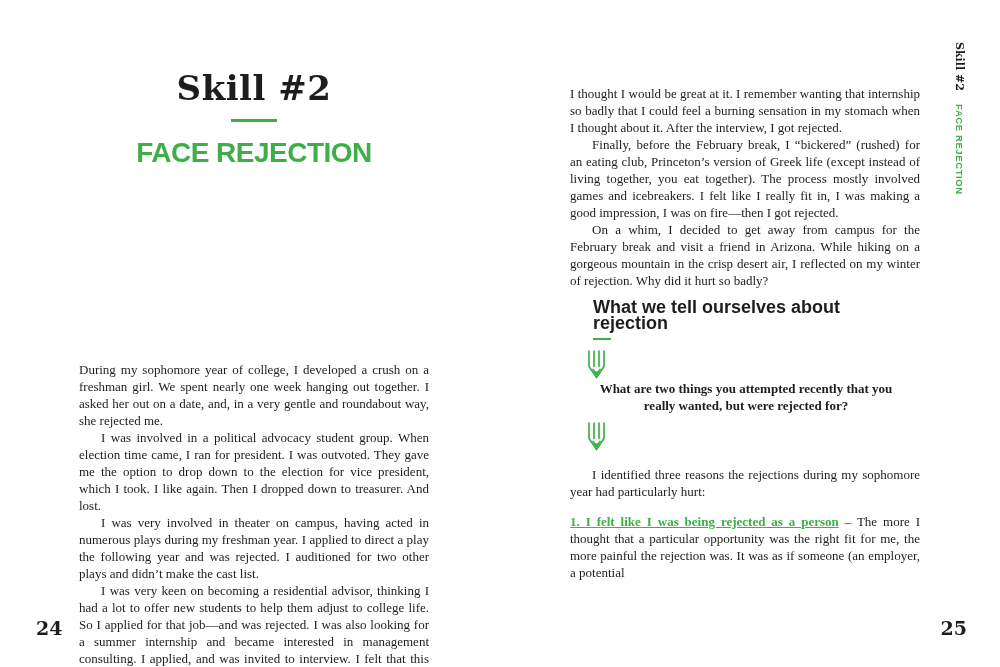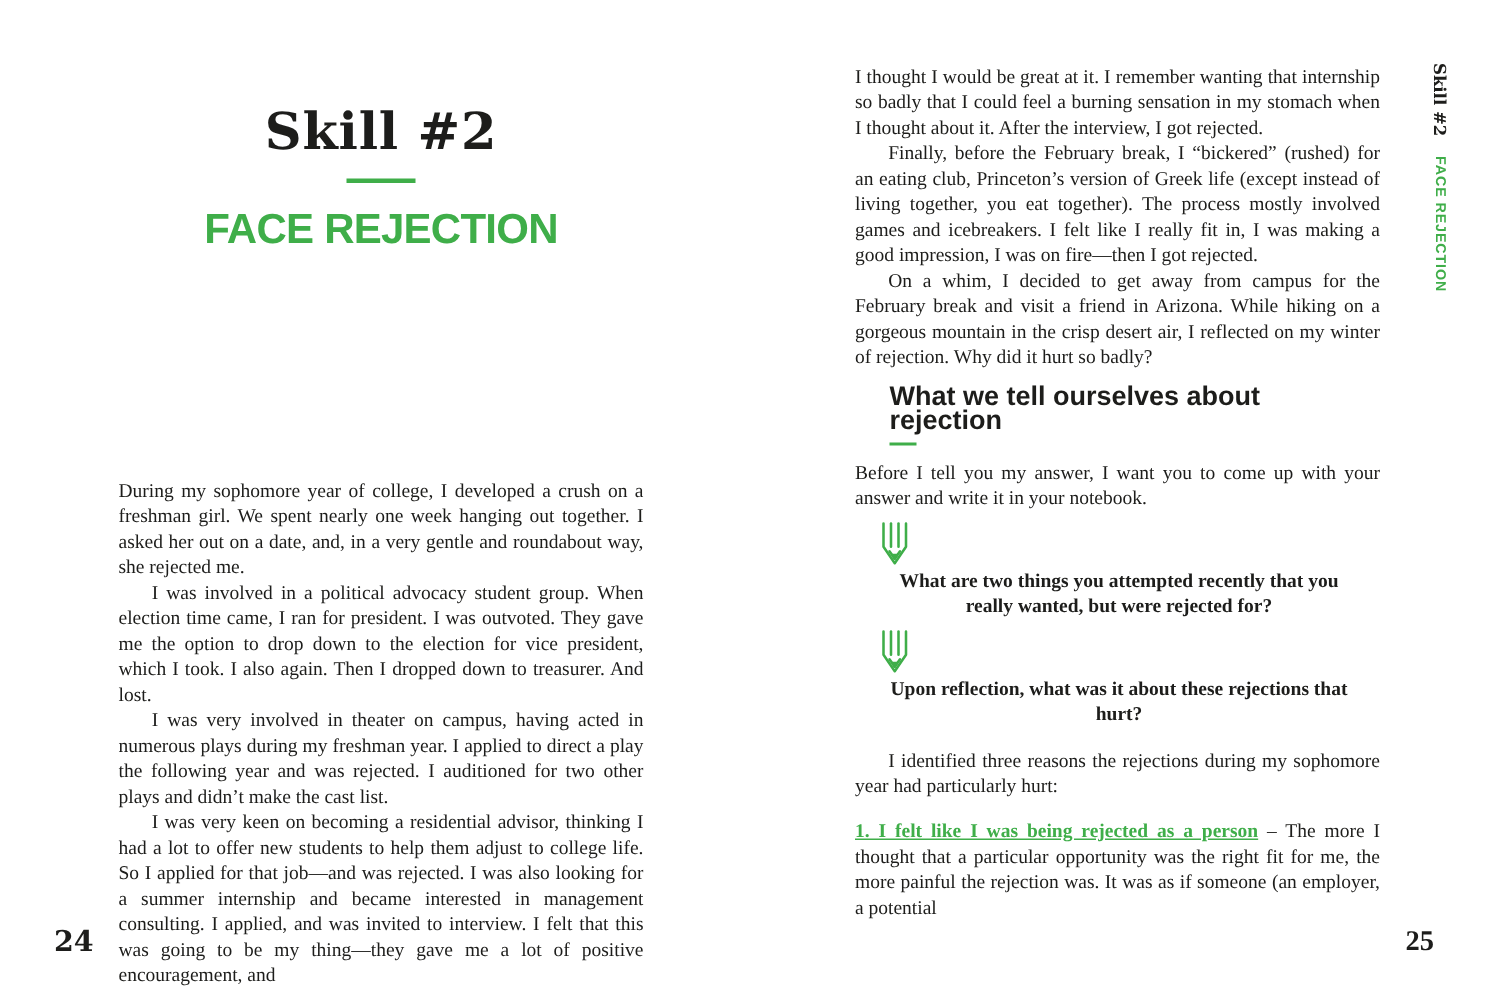--- a/index.html
+++ b/index.html
@@ -50,21 +50,21 @@
   .body-col{
     position:absolute;
     width:350px;
     font-size:13px;line-height:17px;
     text-align:justify;
     max-height:590px;overflow:hidden;
   }
   .body-left{left:79px;top:318px;}
   .body-right{left:70px;top:42px;}
   .body-col p{margin:0;text-indent:1.7em;}
-  .body-col p.noindent{text-indent:0;}
+  .body-col p.noindent{text-indent:0;margin-top:43px;}
 
   
   .section-heading{
     margin:10px 0 0 23px;
     font-family:"Liberation Sans", sans-serif;
     font-weight:bold;
     font-size:18px;line-height:16px;
     text-align:left;
     color:var(--text);
   }
@@ -87,21 +87,21 @@
   .green-bold{color:var(--green);font-weight:bold;text-decoration:underline;}
 
   
   .pagenum{
     position:absolute;bottom:28px;
     font-family:"DejaVu Serif", serif;
     font-weight:bold;font-size:19px;
     color:var(--text);
   }
   .pagenum-left{left:36px;}
-  .pagenum-right{right:44px;font-family:Liberation Serif, serif;}
+  .pagenum-right{right:33px;}
 
   .edge-tab{
     position:absolute;top:42px;right:34px;
     display:flex;flex-direction:column;align-items:center;
   }
   .edge-tab span{
     writing-mode:vertical-rl;
     text-orientation:mixed;
     white-space:nowrap;
   }
@@ -126,39 +126,38 @@
   <div class="page page-left">
 
     <div class="title-block">
       <h1 class="skill-number">Skill #2</h1>
       <div class="title-divider"></div>
       <h2 class="skill-title">FACE REJECTION</h2>
     </div>
 
     <div class="body-col body-left">
       <p class="noindent">During my sophomore year of college, I developed a crush on a freshman girl. We spent nearly one week hanging out together. I asked her out on a date, and, in a very gentle and roundabout way, she rejected me.</p>
-      <p>I was involved in a political advocacy student group. When election time came, I ran for president. I was outvoted. They gave me the option to drop down to the election for vice president, which I took. I also again. Then I dropped down to treasurer. And lost.</p>
+      <p>I was involved in a political advocacy student group. When election time came, I ran for president. I was outvoted. They gave me the option to drop down to the election for vice president, which I took. I like again. Then I dropped down to treasurer. And lost.</p>
       <p>I was very involved in theater on campus, having acted in numerous plays during my freshman year. I applied to direct a play the following year and was rejected. I auditioned for two other plays and didn’t make the cast list.</p>
       <p>I was very keen on becoming a residential advisor, thinking I had a lot to offer new students to help them adjust to college life. So I applied for that job—and was rejected. I was also looking for a summer internship and became interested in management consulting. I applied, and was invited to interview. I felt that this was going to be my thing—they gave me a lot of positive encouragement, and</p>
     </div>
 
     <div class="pagenum pagenum-left">24</div>
   </div>
 
   <div class="page page-right">
 
     <div class="body-col body-right">
       <p class="noindent">I thought I would be great at it. I remember wanting that internship so badly that I could feel a burning sensation in my stomach when I thought about it. After the interview, I got rejected.</p>
       <p>Finally, before the February break, I “bickered” (rushed) for an eating club, Princeton’s version of Greek life (except instead of living together, you eat together). The process mostly involved games and icebreakers. I felt like I really fit in, I was making a good impression, I was on fire—then I got rejected.</p>
       <p>On a whim, I decided to get away from campus for the February break and visit a friend in Arizona. While hiking on a gorgeous mountain in the crisp desert air, I reflected on my winter of rejection. Why did it hurt so badly?</p>
 
       <h3 class="section-heading">What we tell ourselves about rejection</h3>
       <div class="heading-dash"></div>
 
-      <p class="noindent">Before I tell you my answer, I want you to come up with your answer and write it in your notebook.</p>
 
       <div class="exercise">
         <div class="pencil-wrap">
           <svg width="21" height="31" viewBox="0 0 21 31" fill="none" stroke="#3FAE49" stroke-width="1.7" stroke-linecap="round" stroke-linejoin="round">
             <path d="M3 2 V17.5 L10.5 28.5 L18 17.5 V2"></path>
             <path d="M8 2 V17.5"></path>
             <path d="M13 2 V17.5"></path>
             <path d="M7 20.5 L10.5 25.5 L14 20.5"></path>
             <path d="M9.2 23 L10.5 25.5 L11.8 23 Z" fill="#3FAE49"></path>
           </svg>
@@ -169,21 +168,20 @@
       <div class="exercise">
         <div class="pencil-wrap">
           <svg width="21" height="31" viewBox="0 0 21 31" fill="none" stroke="#3FAE49" stroke-width="1.7" stroke-linecap="round" stroke-linejoin="round">
             <path d="M3 2 V17.5 L10.5 28.5 L18 17.5 V2"></path>
             <path d="M8 2 V17.5"></path>
             <path d="M13 2 V17.5"></path>
             <path d="M7 20.5 L10.5 25.5 L14 20.5"></path>
             <path d="M9.2 23 L10.5 25.5 L11.8 23 Z" fill="#3FAE49"></path>
           </svg>
         </div>
-        <p class="question">Upon reflection, what was it about these rejections that hurt?</p>
       </div>
 
       <p class="lead-in">I identified three reasons the rejections during my sophomore year had particularly hurt:</p>
 
       <p class="noindent reason"><span class="green-bold">1. I felt like I was being rejected as a person</span><span> – The more I thought that a particular opportunity was the right fit for me, the more painful the rejection was. It was as if someone (an employer, a potential</span></p>
     </div>
 
     <div class="edge-tab">
       <span class="edge-skill">Skill #2</span>
       <span class="edge-title">FACE REJECTION</span>

